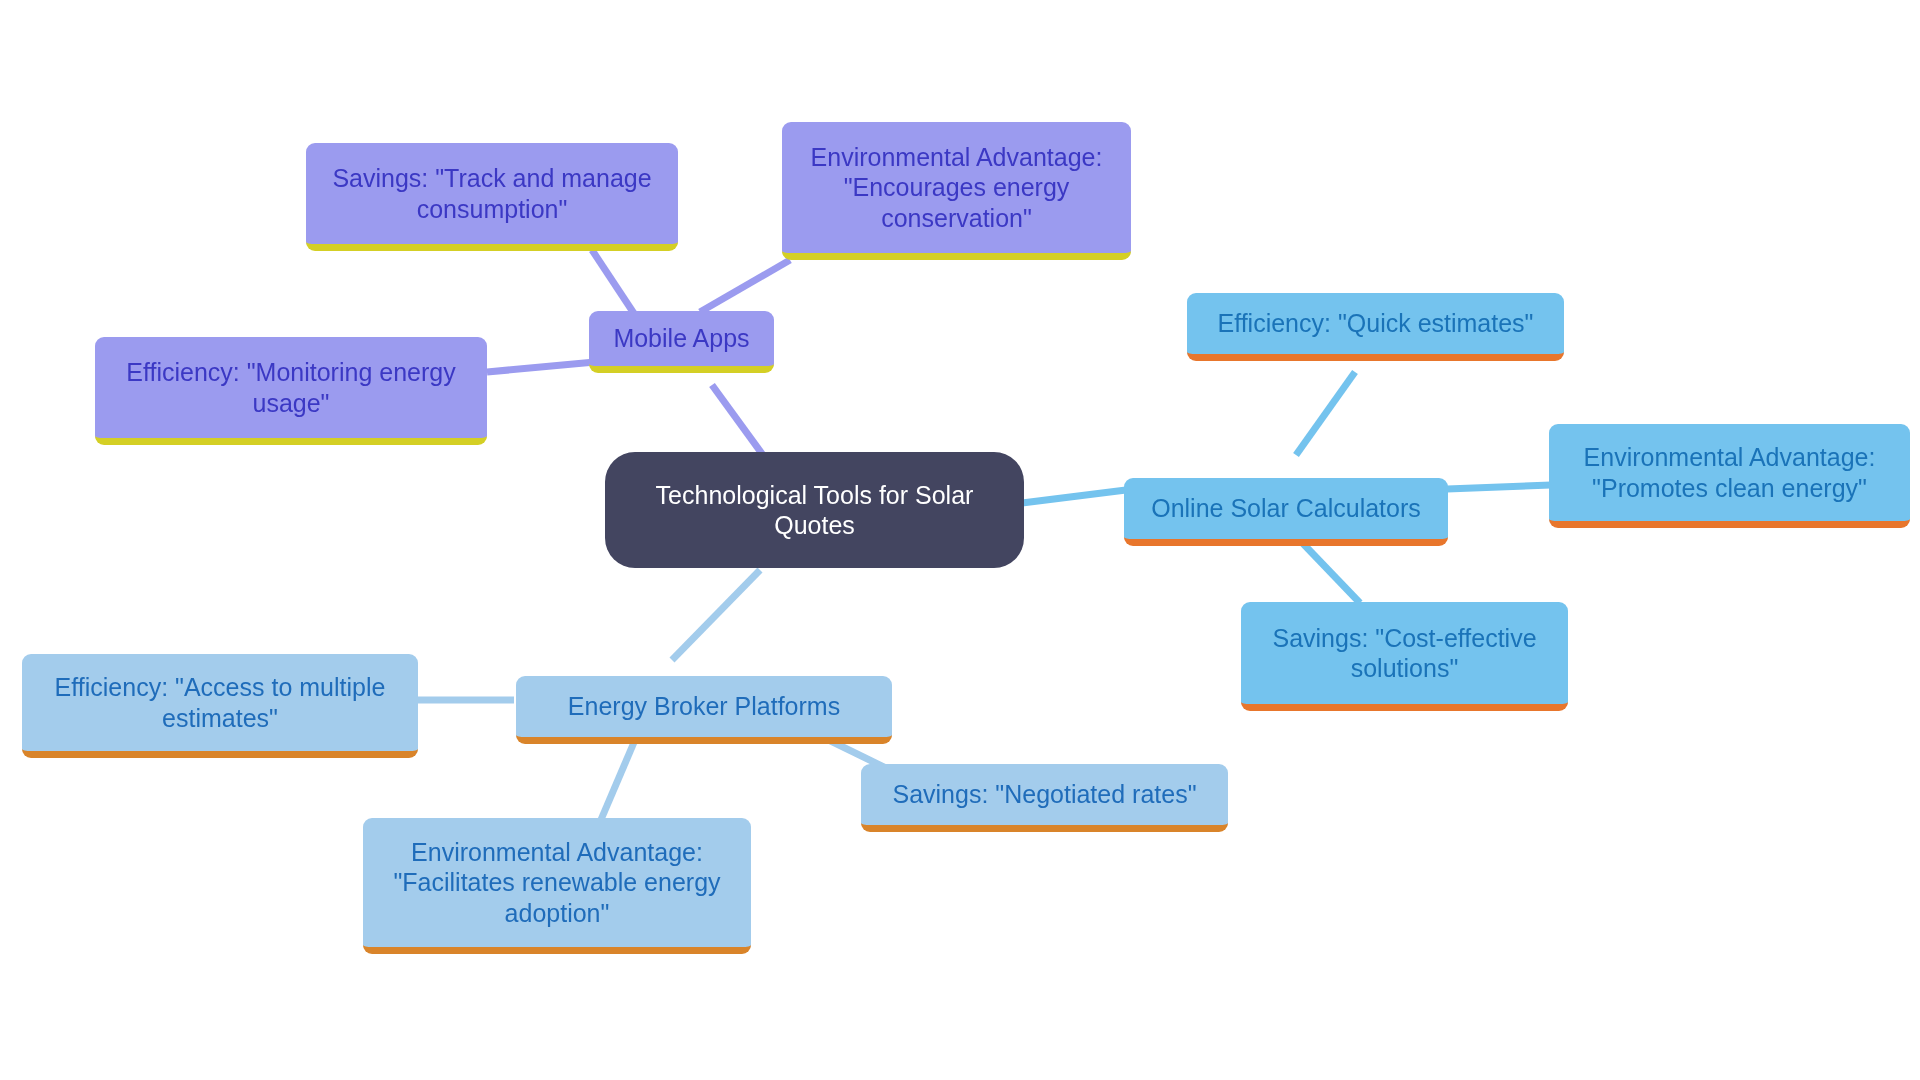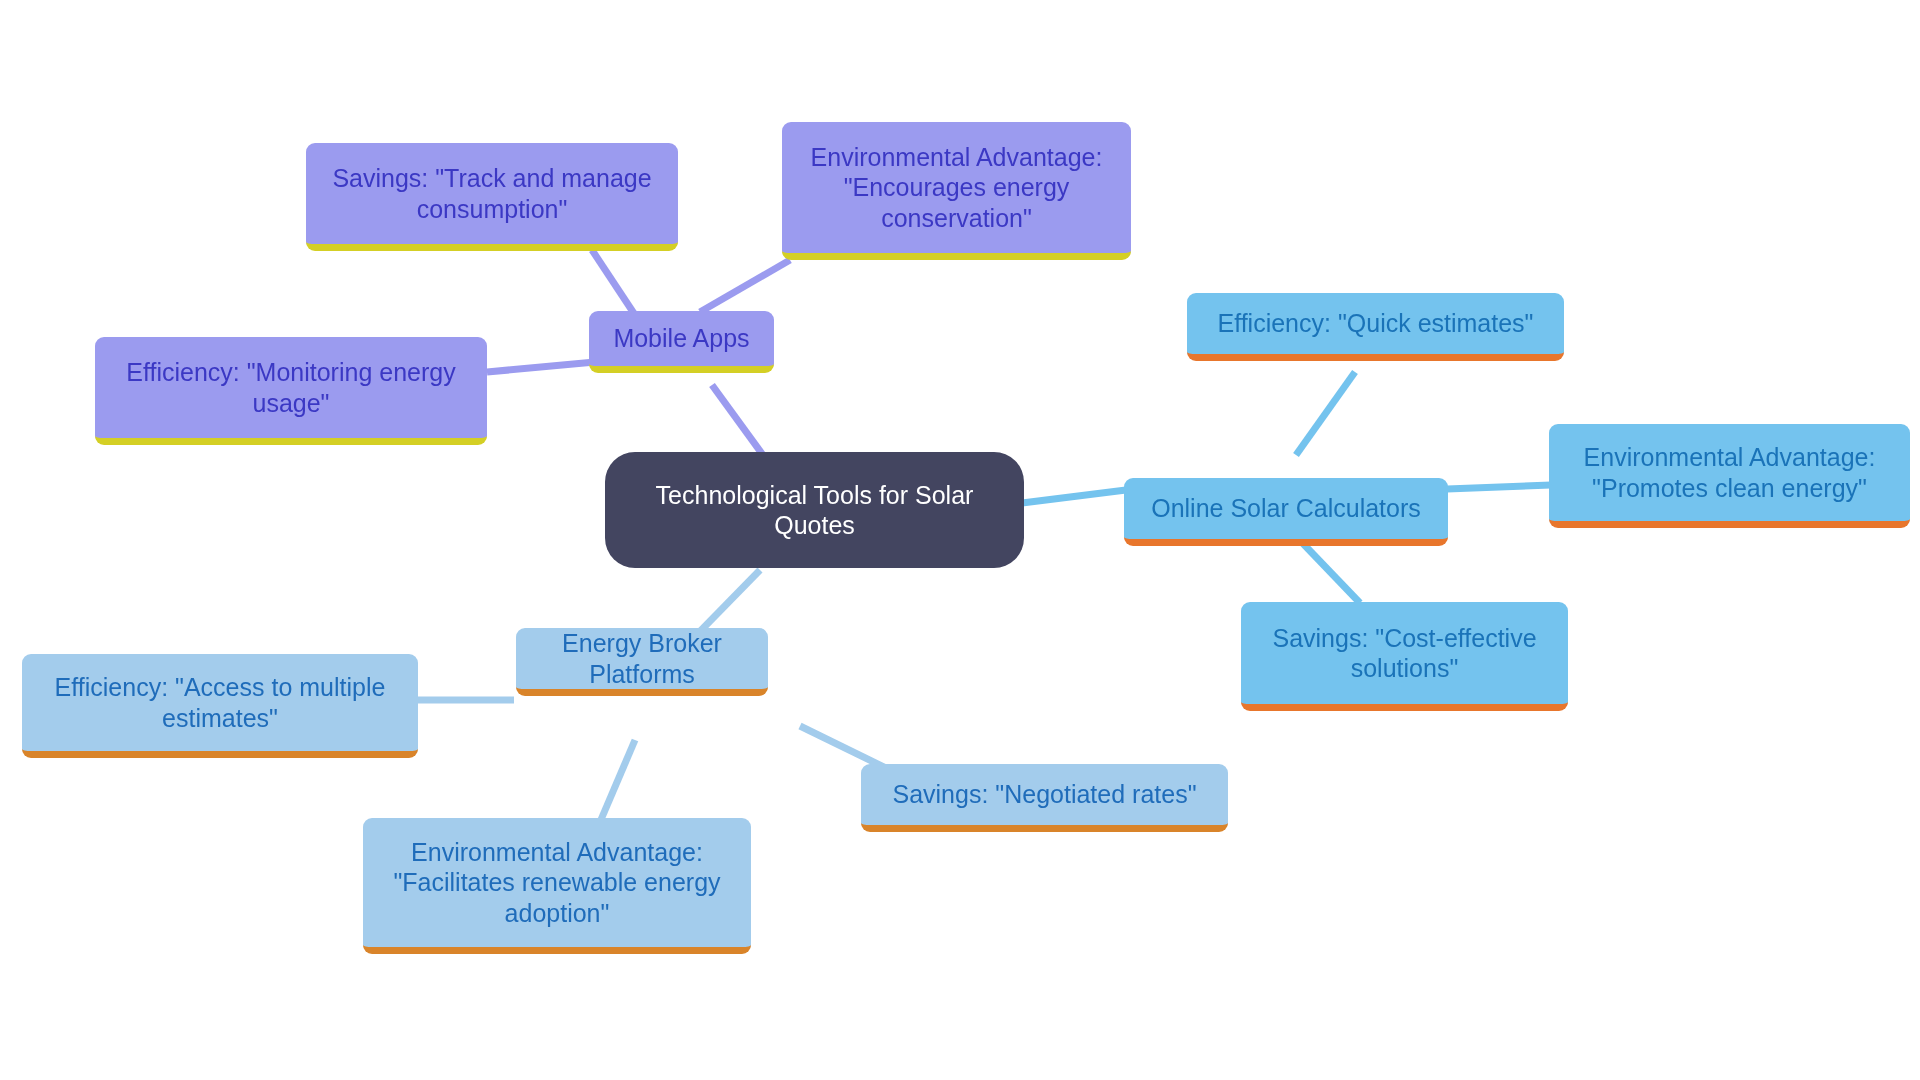--- a/index.html
+++ b/index.html
@@ -131,21 +131,21 @@
   </div>
 
   <div class="node node-blue" style="left:1549px; top:424px; width:361px; height:104px;">
     <span>Environmental Advantage: "Promotes clean energy"</span>
   </div>
 
   <div class="node node-blue" style="left:1241px; top:602px; width:327px; height:109px;">
     <span>Savings: "Cost-effective solutions"</span>
   </div>
 
-  <div class="node node-softblue" style="left:516px; top:628px; width:252px; height:68px;">
+  <div class="node node-softblue" style="left:516px; top:676px; width:376px; height:68px;">
     <span>Energy Broker Platforms</span>
   </div>
 
   <div class="node node-softblue" style="left:22px; top:654px; width:396px; height:104px;">
     <span>Efficiency: "Access to multiple estimates"</span>
   </div>
 
   <div class="node node-softblue" style="left:363px; top:818px; width:388px; height:136px;">
     <span>Environmental Advantage: "Facilitates renewable energy adoption"</span>
   </div>

